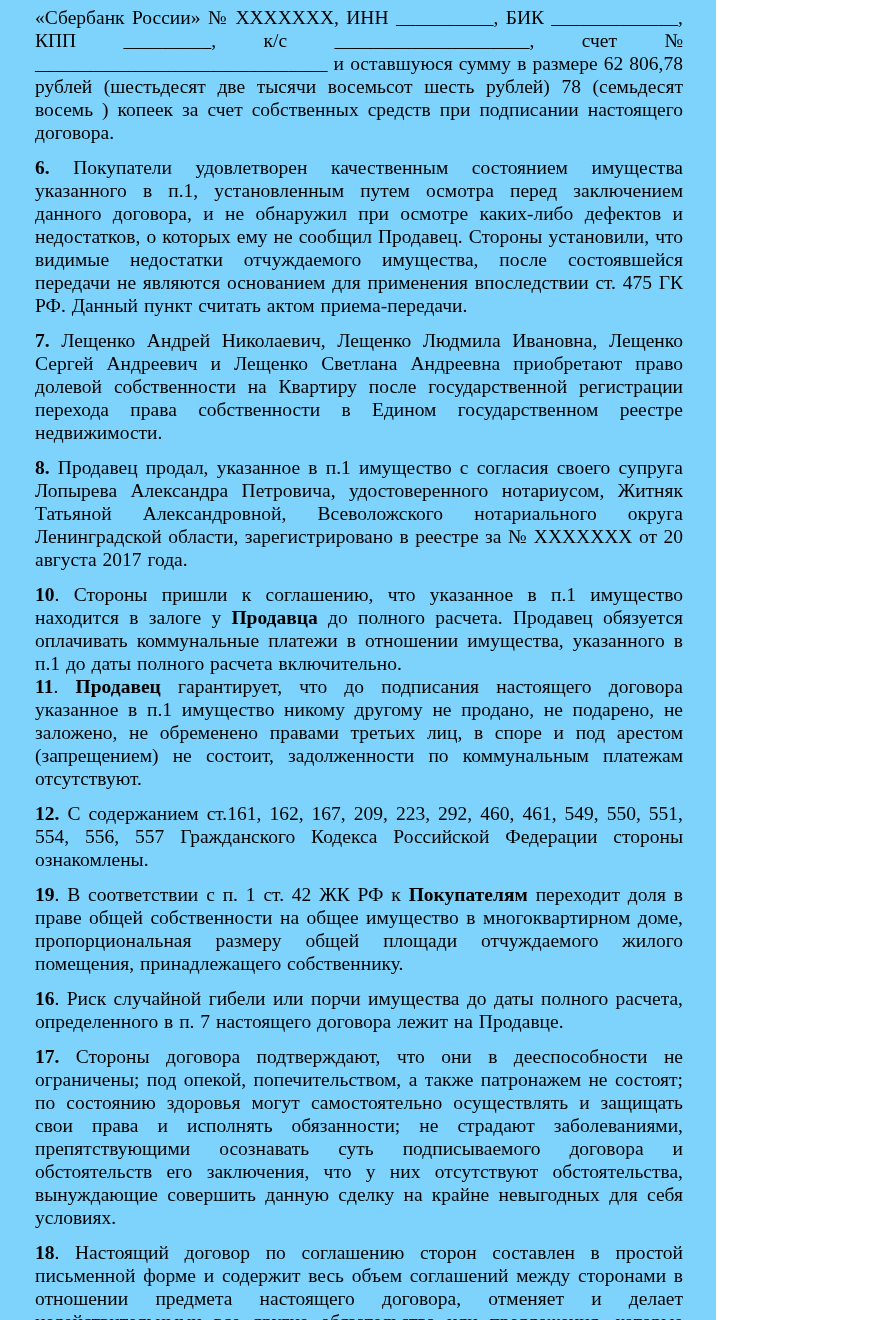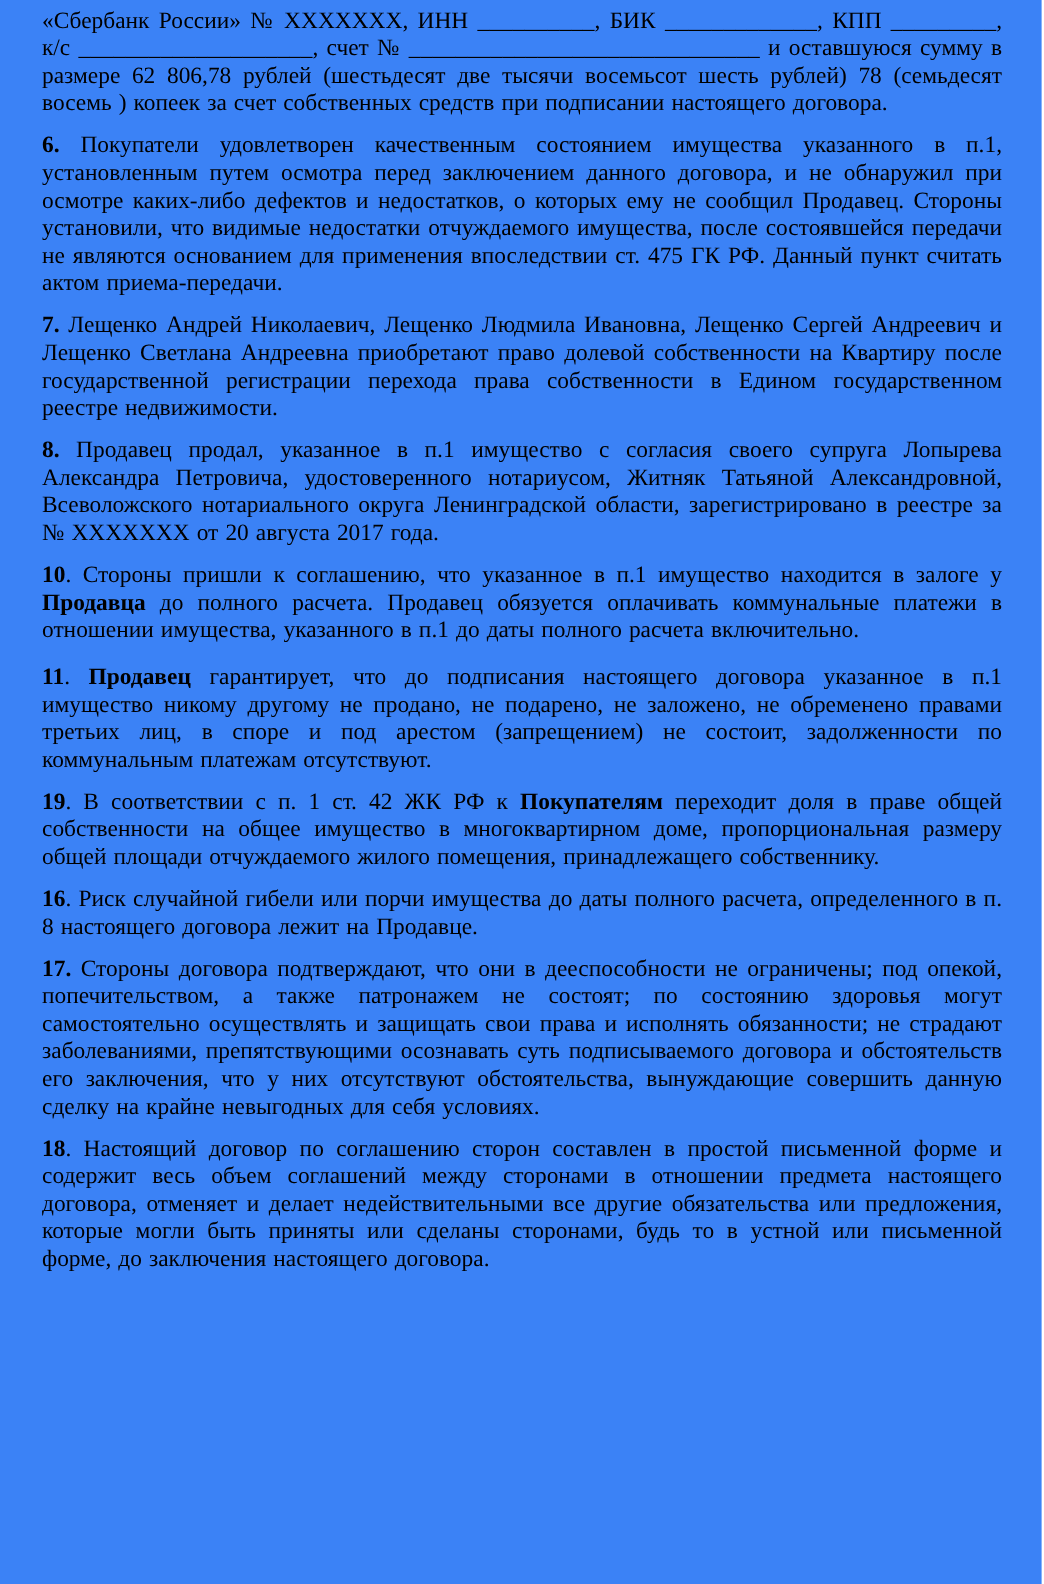--- a/index.html
+++ b/index.html
@@ -8,49 +8,50 @@
     background: #ffffff;
   }
   body {
     width: 870px;
     height: 1320px;
     color: #000000;
     font-family: "Liberation Serif", "DejaVu Serif", serif;
   }
   .page {
     box-sizing: border-box;
-    width: 868px;
+    width: 716px;
     height: 1320px;
     padding: 6px 33px 0 35px;
     overflow: hidden;
-    background: #3b82f6;
+    background: #7dd3fc;
   }
   .para {
     margin: 0 0 12px 0;
     font-size: 19.5px;
     line-height: 23px;
     text-align: justify;
     word-spacing: 1px;
   }
   .para.tight {
-    margin-bottom: 16px;
+    margin-bottom: 0;
   }
   .run.bold {
     font-weight: bold;
   }
 </style>
 </head>
 <body>
 
 <div class="page">
   <div class="doc-body">
       <p class="para"><span class="run">«Сбербанк России» № XXXXXXX, ИНН __________, БИК _____________, КПП _________, к/с ____________________, счет № ______________________________ и оставшуюся сумму в размере 62 806,78 рублей (шестьдесят две тысячи восемьсот шесть рублей) 78 (семьдесят восемь ) копеек за счет собственных средств при подписании настоящего договора.</span></p>
       <p class="para"><span class="run bold">6.</span><span class="run"> Покупатели удовлетворен качественным состоянием имущества указанного в п.1, установленным путем осмотра перед заключением данного договора, и не обнаружил при осмотре каких-либо дефектов и недостатков, о которых ему не сообщил Продавец. Стороны установили, что видимые недостатки отчуждаемого имущества, после состоявшейся передачи не являются основанием для применения впоследствии ст. 475 ГК РФ. Данный пункт считать актом приема-передачи.</span></p>
       <p class="para"><span class="run bold">7.</span><span class="run"> Лещенко Андрей Николаевич, Лещенко Людмила Ивановна, Лещенко Сергей Андреевич и Лещенко Светлана Андреевна приобретают право долевой собственности на Квартиру после государственной регистрации перехода права собственности в Едином государственном реестре недвижимости.</span></p>
       <p class="para"><span class="run bold">8.</span><span class="run"> Продавец продал, указанное в п.1 имущество с согласия своего супруга Лопырева Александра Петровича, удостоверенного нотариусом, Житняк Татьяной Александровной, Всеволожского нотариального округа Ленинградской области, зарегистрировано в реестре за № XXXXXXX от 20 августа 2017 года.</span></p>
       <p class="para tight"><span class="run bold">10</span><span class="run">. Стороны пришли к соглашению, что указанное в п.1 имущество находится в залоге у </span><span class="run bold">Продавца</span><span class="run"> до полного расчета. Продавец обязуется оплачивать коммунальные платежи в отношении имущества, указанного в п.1 до даты полного расчета включительно.</span></p>
       <p class="para"><span class="run bold">11</span><span class="run">. </span><span class="run bold">Продавец</span><span class="run"> гарантирует, что до подписания настоящего договора указанное в п.1 имущество никому другому не продано, не подарено, не заложено, не обременено правами третьих лиц, в споре и под арестом (запрещением) не состоит, задолженности по коммунальным платежам отсутствуют.</span></p>
+      <p class="para"><span class="run bold">12.</span><span class="run"> С содержанием ст.161, 162, 167, 209, 223, 292, 460, 461, 549, 550, 551, 554, 556, 557 Гражданского Кодекса Российской Федерации стороны ознакомлены.</span></p>
       <p class="para"><span class="run bold">19</span><span class="run">. В соответствии с п. 1 ст. 42 ЖК РФ к </span><span class="run bold">Покупателям</span><span class="run"> переходит доля в праве общей собственности на общее имущество в многоквартирном доме, пропорциональная размеру общей площади отчуждаемого жилого помещения, принадлежащего собственнику.</span></p>
-      <p class="para"><span class="run bold">16</span><span class="run">. Риск случайной гибели или порчи имущества до даты полного расчета, определенного в п. 8 настоящего договора лежит на Продавце.</span></p>
+      <p class="para"><span class="run bold">16</span><span class="run">. Риск случайной гибели или порчи имущества до даты полного расчета, определенного в п. 7 настоящего договора лежит на Продавце.</span></p>
       <p class="para"><span class="run bold">17.</span><span class="run"> Стороны договора подтверждают, что они в дееспособности не ограничены; под опекой, попечительством, а также патронажем не состоят; по состоянию здоровья могут самостоятельно осуществлять и защищать свои права и исполнять обязанности; не страдают заболеваниями, препятствующими осознавать суть подписываемого договора и обстоятельств его заключения, что у них отсутствуют обстоятельства, вынуждающие совершить данную сделку на крайне невыгодных для себя условиях.</span></p>
       <p class="para"><span class="run bold">18</span><span class="run">. Настоящий договор по соглашению сторон составлен в простой письменной форме и содержит весь объем соглашений между сторонами в отношении предмета настоящего договора, отменяет и делает недействительными все другие обязательства или предложения, которые могли быть приняты или сделаны сторонами, будь то в устной или письменной форме, до заключения настоящего договора.</span></p>
     </div>
 </div>
 
 </body></html>

